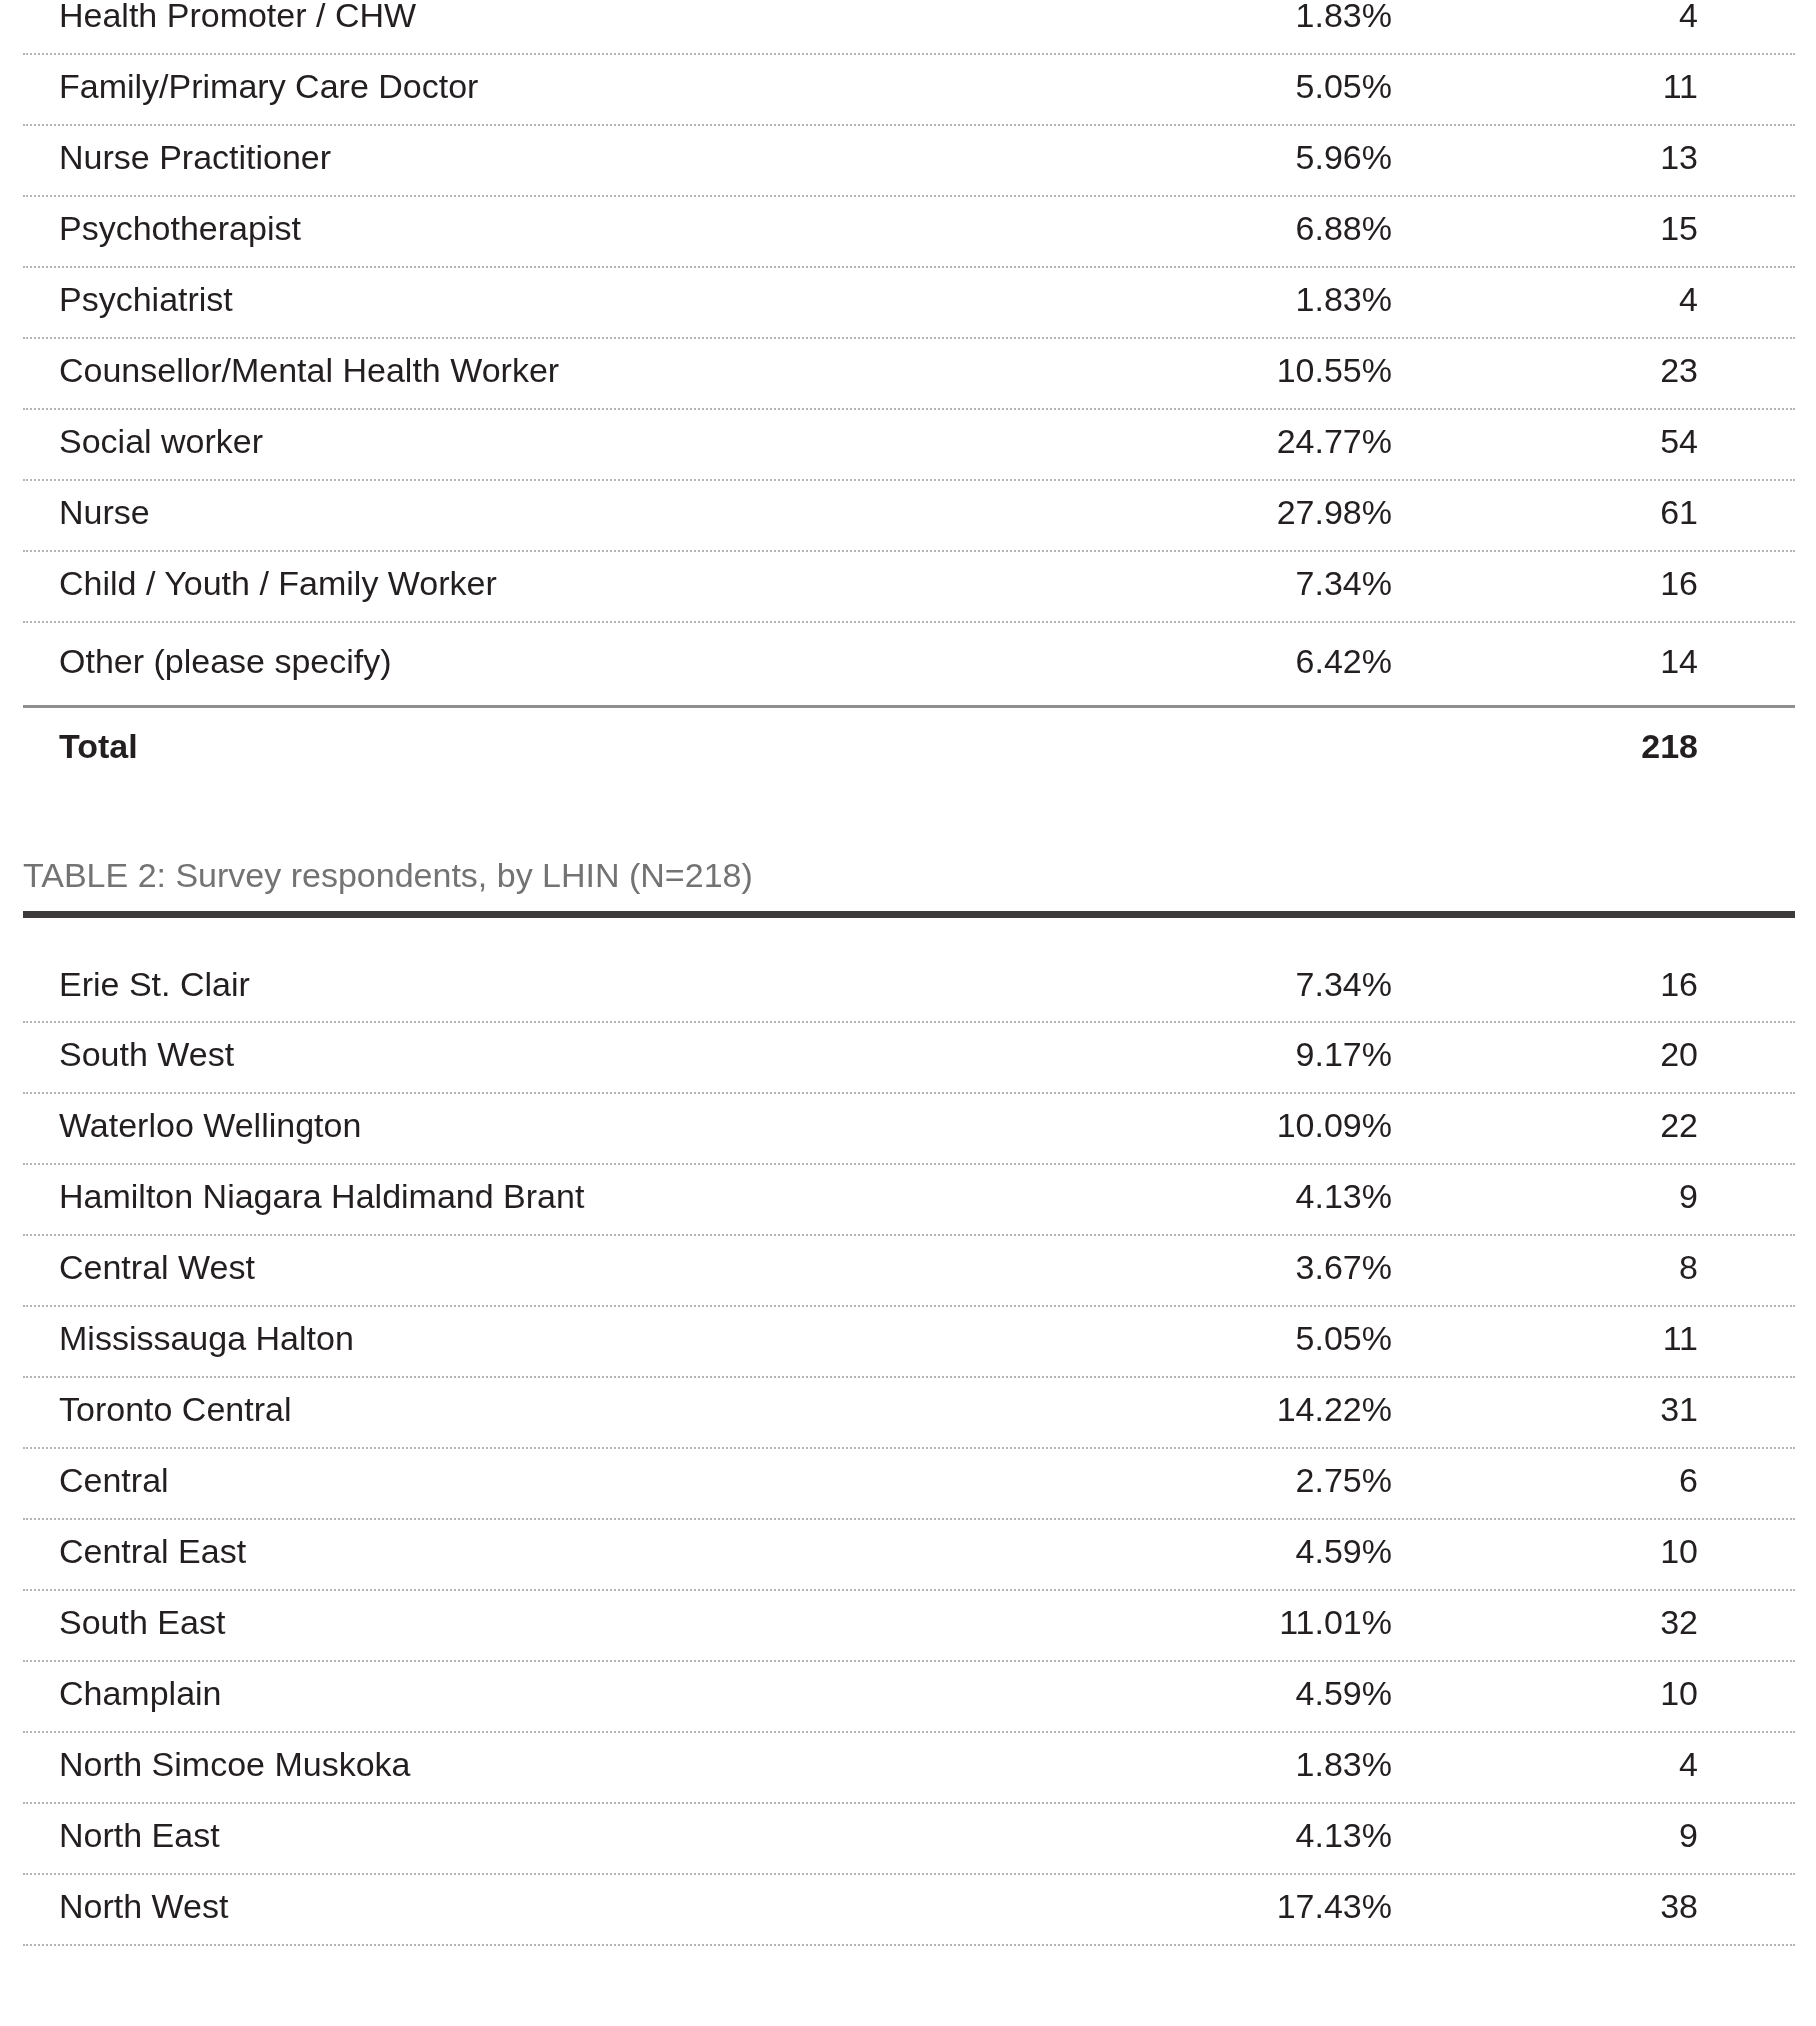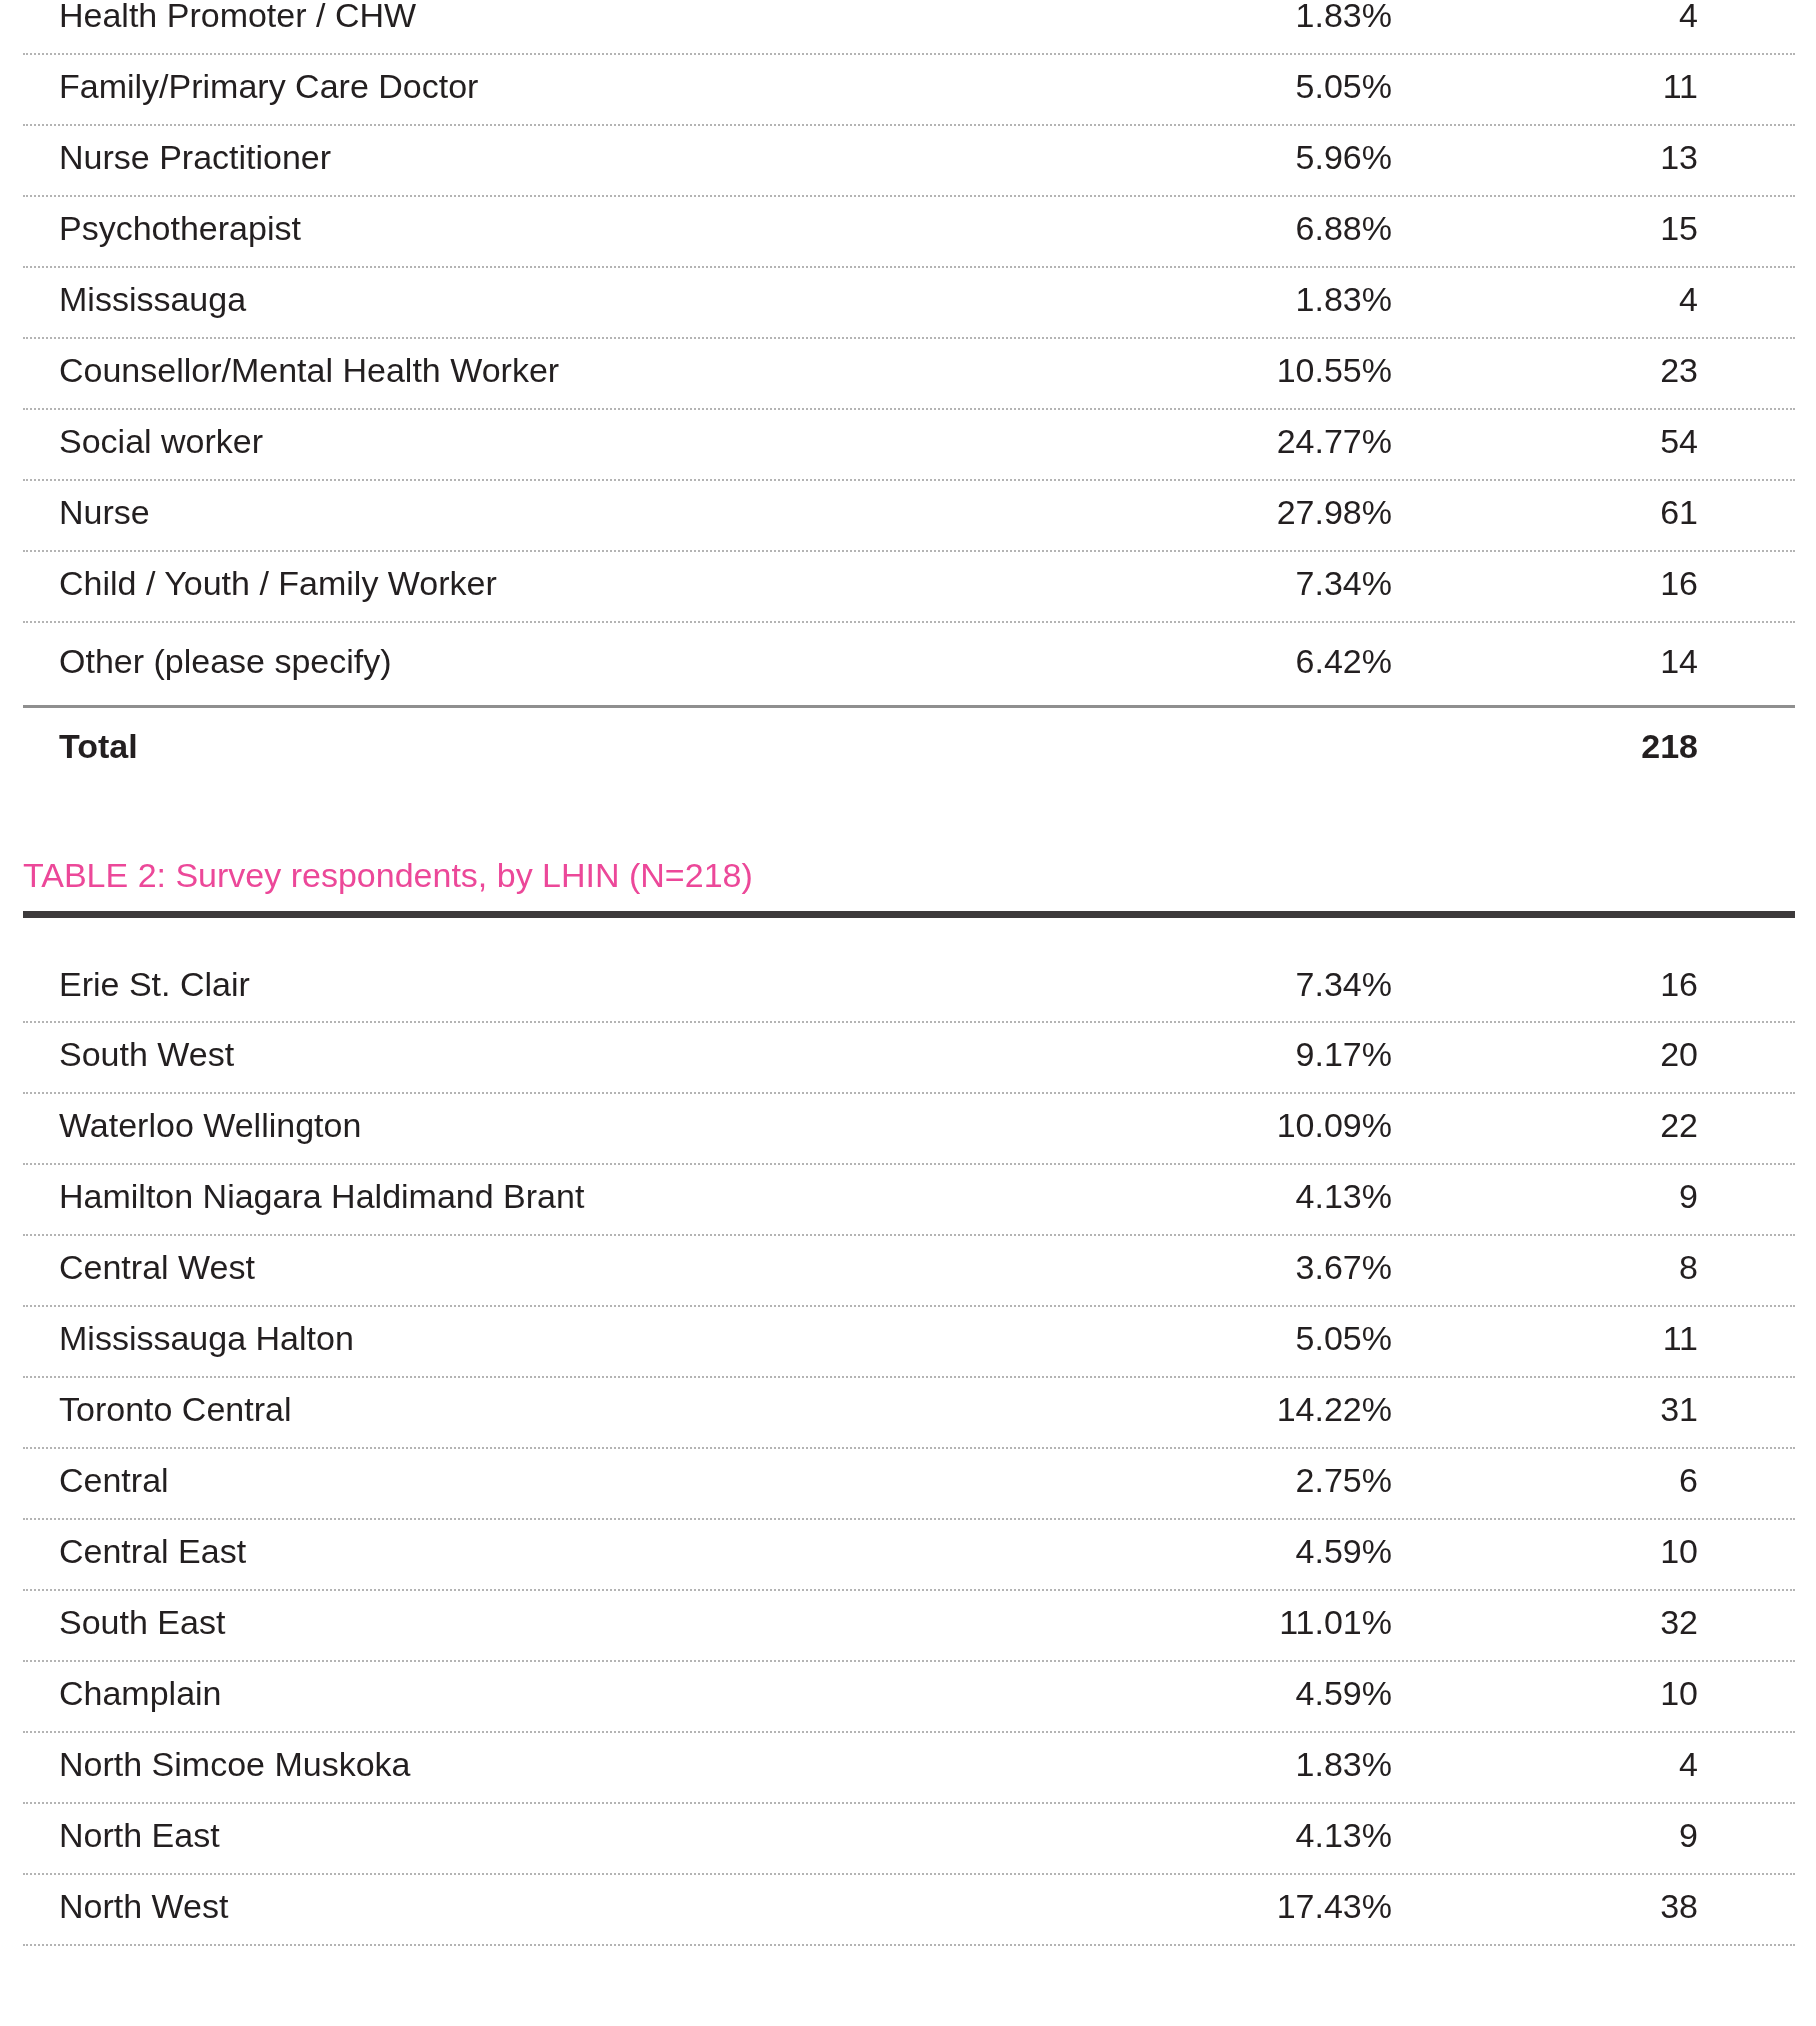--- a/index.html
+++ b/index.html
@@ -19,21 +19,21 @@
   }
   .row .label { left: 36px; }
   .row .pct { right: 403px; text-align: center; }
   .row .count { right: 97px; text-align: right; }
   .row.last { border-bottom: none; }
   .total-rule { height: 3.4px; background: #8f8f8f; }
   .row.total { border-bottom: none; height: 81px; }
   .row.total .label, .row.total .count { font-weight: bold; text-align: center; }
   .table-title {
     font-size: 34px; line-height: 1; margin-top: 0;
-    padding-left: 0; color: #ec4899;
+    padding-left: 0; color: #737373;
   }
   .title-rule { height: 6.9px; background: #3d3a3b; margin-top: 19px; }
 </style>
 </head>
 <body>
 
 <div class="page">
 
   <div style="margin-top:-16.3px;">
     <div id="t1-rows">
@@ -51,21 +51,21 @@
     <span class="label">Nurse Practitioner</span>
     <span class="pct">5.96%</span>
     <span class="count">13</span>
   </div>
         <div class="row">
     <span class="label">Psychotherapist</span>
     <span class="pct">6.88%</span>
     <span class="count">15</span>
   </div>
         <div class="row">
-    <span class="label">Mississauga</span>
+    <span class="label">Psychiatrist</span>
     <span class="pct">1.83%</span>
     <span class="count">4</span>
   </div>
         <div class="row">
     <span class="label">Counsellor/Mental Health Worker</span>
     <span class="pct">10.55%</span>
     <span class="count">23</span>
   </div>
         <div class="row">
     <span class="label">Social worker</span>

